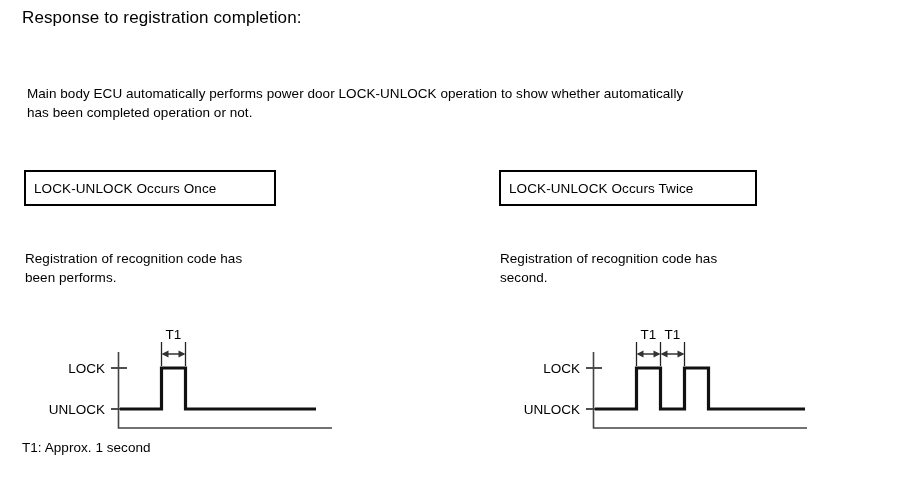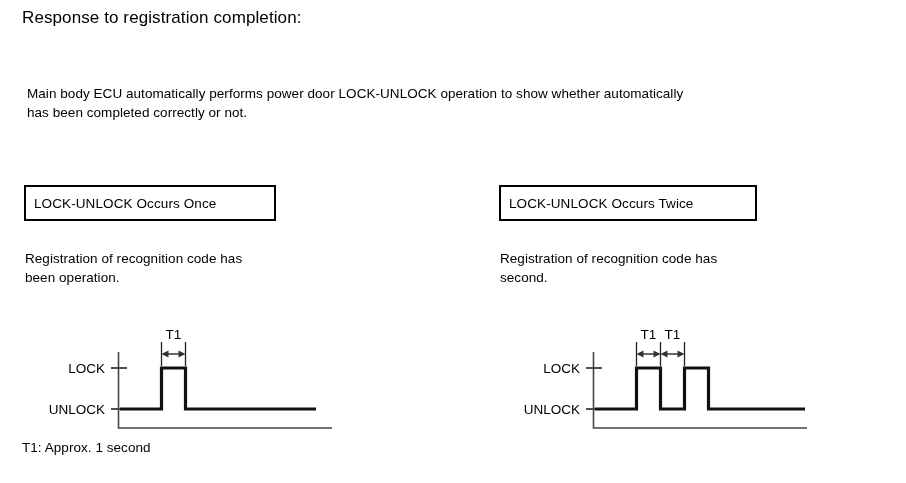--- a/index.html
+++ b/index.html
@@ -51,21 +51,21 @@
     position: absolute;
     top: 0;
     width: 420px;
     height: 483px;
   }
   .col-left  { left: 0px; }
   .col-right { left: 475px; }
 
   .titlebox {
     position: absolute;
-    top: 185px;
+    top: 170px;
     left: 24px;
     width: 252px;
     height: 36px;
     border: 2px solid #000;
     box-sizing: border-box;
     display: flex;
     align-items: center;
     padding-left: 8px;
   }
   .titlebox-label {
@@ -127,32 +127,32 @@
 </style>
 </head>
 <body>
 
 <div class="page">
 
   <div class="section-title">Response to registration completion:</div>
 
   <div class="intro">
     <span class="intro-line">Main body ECU automatically performs power door LOCK-UNLOCK operation to show whether automatically</span>
-    <span class="intro-line">has been completed correctly or not.</span>
+    <span class="intro-line">has been completed operation or not.</span>
   </div>
 
   <div class="col col-left">
 
     <div class="titlebox">
       <span class="titlebox-label">LOCK-UNLOCK Occurs Once</span>
     </div>
 
     <div class="caption">
       <span class="caption-line">Registration of recognition code has</span>
-      <span class="caption-line">been operation.</span>
+      <span class="caption-line">been performs.</span>
     </div>
 
     <div class="chart">
       <svg width="350" height="115" viewBox="0 0 350 115" xmlns="http://www.w3.org/2000/svg">
 
         <text class="axis-label" x="95" y="57" text-anchor="end">LOCK</text>
         <text class="axis-label" x="95" y="98" text-anchor="end">UNLOCK</text>
 
         <line class="tick" x1="101" y1="52" x2="117" y2="52"></line>
         <line class="tick" x1="101" y1="93" x2="117" y2="93"></line>

